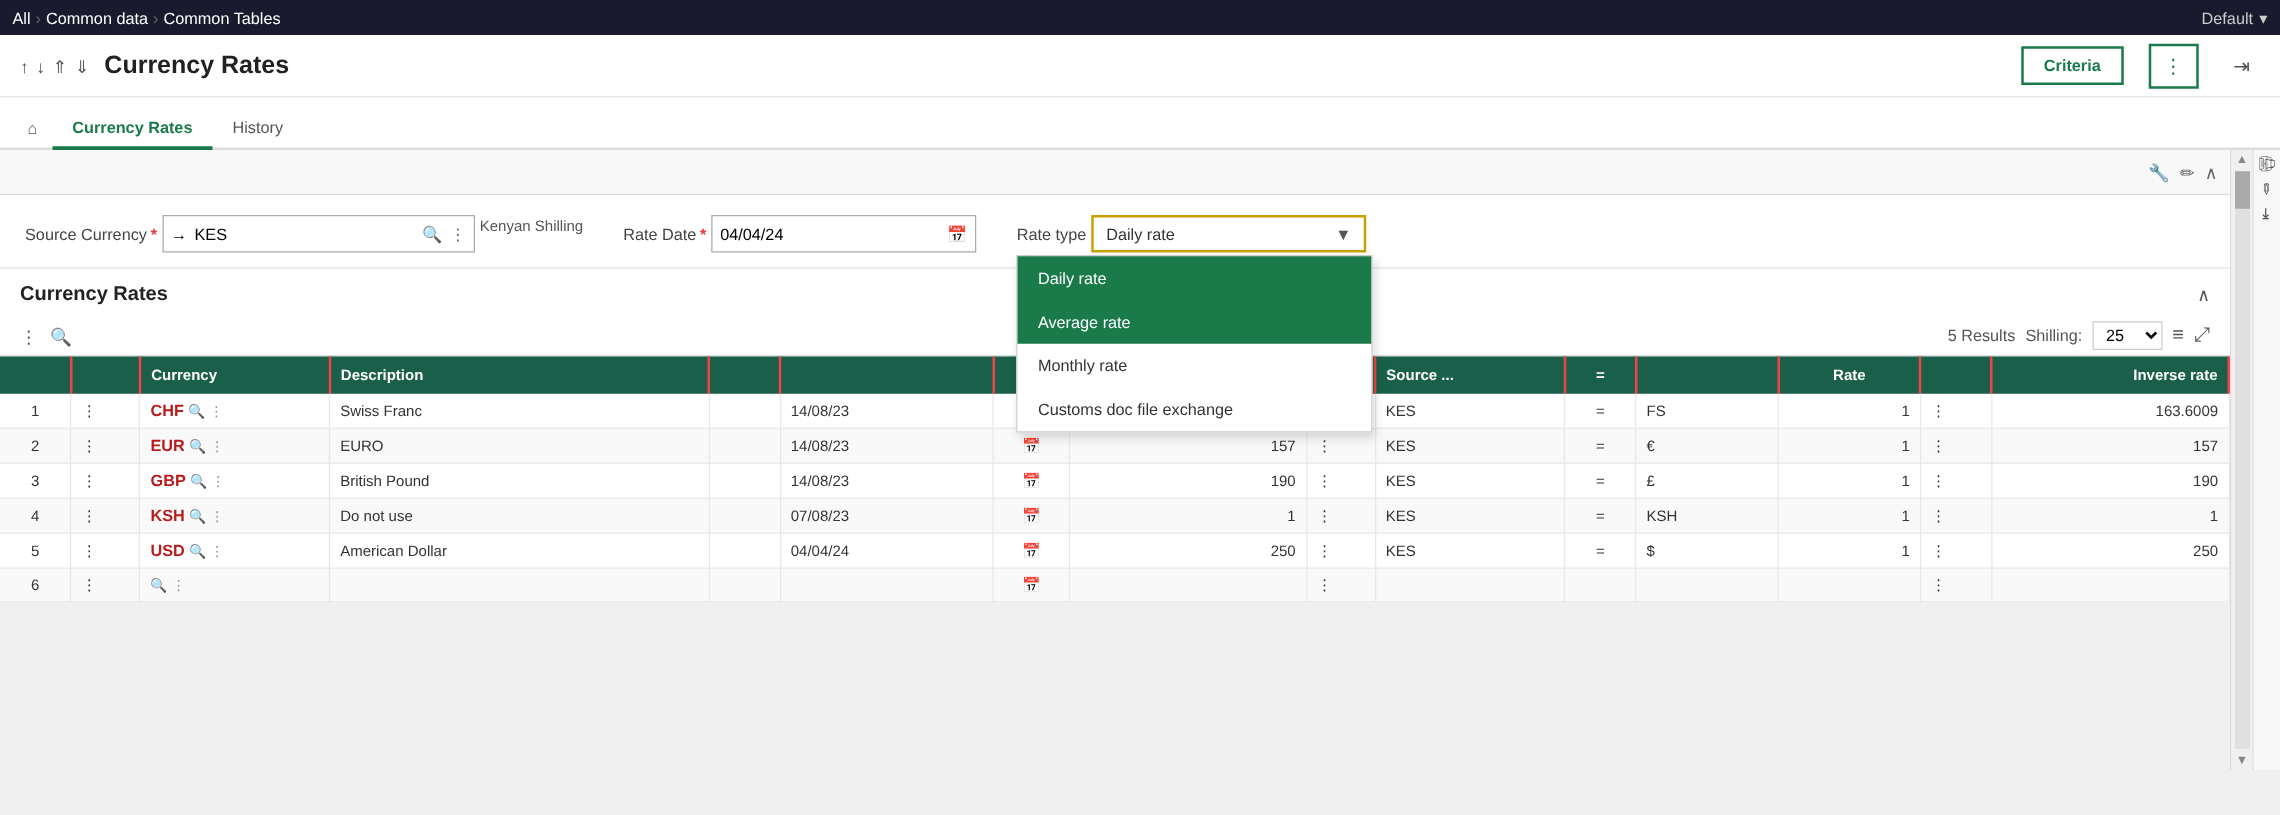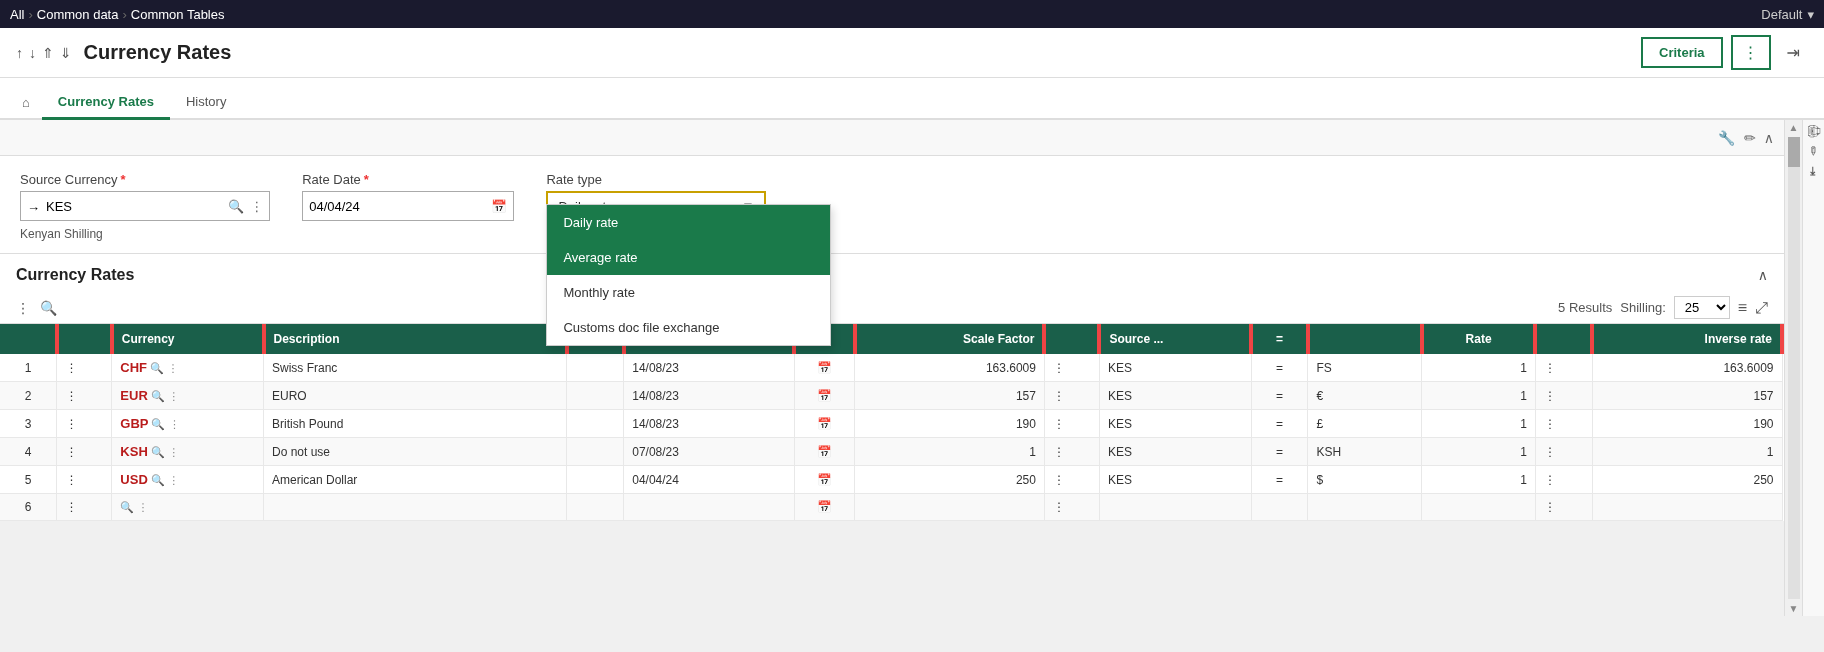--- a/index.html
+++ b/index.html
@@ -29,21 +29,21 @@
       height: 50px;
       background: #fff;
       display: flex;
       align-items: center;
       padding: 0 16px;
       border-bottom: 1px solid #ddd;
     }
     .header-row .nav-arrows { display: flex; gap: 6px; margin-right: 12px; }
     .header-row .nav-arrows span { color: #555; cursor: pointer; font-size: 14px; }
     .header-row .page-title { font-size: 20px; font-weight: bold; color: #222; flex: 1; }
-    .header-row .header-actions { display: flex; align-items: center; gap: 8px; }
+    .header-row .header-actions { display: flex; align-items: center; gap: 20px; }
     .criteria-btn {
       border: 2px solid #1a7a4a; color: #1a7a4a; background: #fff;
       padding: 6px 16px; font-size: 13px; font-weight: 600; cursor: pointer;
     }
     .more-btn {
       border: 2px solid #1a7a4a; color: #1a7a4a; background: #fff;
       padding: 6px 10px; font-size: 16px; cursor: pointer;
     }
     .export-btn {
       border: none; color: #555; background: #fff;
@@ -86,21 +86,21 @@
 
     
     .form-area {
       background: #fff;
       padding: 16px 20px 12px 20px;
       border-bottom: 1px solid #ddd;
       display: flex;
       gap: 32px;
       align-items: flex-start;
     }
-    .form-field { display: flex; flex-direction: column; gap: 4px; }
+    .form-field { display: flex; flex-direction: row; gap: 4px; }
     .form-label { font-size: 12px; color: #444; display: flex; align-items: center; gap: 3px; }
     .required { color: #e33; font-weight: bold; }
     .input-with-icon {
       display: flex; align-items: center; border: 1px solid #aaa;
       padding: 4px 6px; gap: 6px; background: #fff; min-width: 140px; height: 30px;
     }
     .input-with-icon input { border: none; outline: none; flex: 1; font-size: 13px; }
     .input-with-icon .icon-btn { color: #666; cursor: pointer; font-size: 13px; }
     .date-input {
       display: flex; align-items: center; border: 1px solid #aaa;
@@ -165,21 +165,21 @@
     .display-select {
       border: 1px solid #ccc; padding: 2px 6px; background: #fff; cursor: pointer;
     }
     .stack-icon, .expand-icon { color: #555; cursor: pointer; font-size: 16px; }
 
     
     .data-table { width: 100%; border-collapse: collapse; background: #fff; }
     .data-table th {
       background: #1a5f4a; color: #fff; text-align: left;
       padding: 8px 8px; font-size: 12px; font-weight: 600;
-      border-right: 4px solid #ef4444;
+      border-right: 2px solid #ef4444;
     }
     .data-table td {
       padding: 6px 8px; border-bottom: 1px solid #e8e8e8;
       border-right: 1px solid #e8e8e8; font-size: 12px; color: #333;
     }
     .data-table tr:nth-child(even) td { background: #f9f9f9; }
     .data-table td.num { text-align: right; }
     .data-table td.center { text-align: center; }
     .row-num { color: #888; text-align: center; font-size: 11px; }
     .row-dots { color: #888; cursor: pointer; font-size: 14px; }

